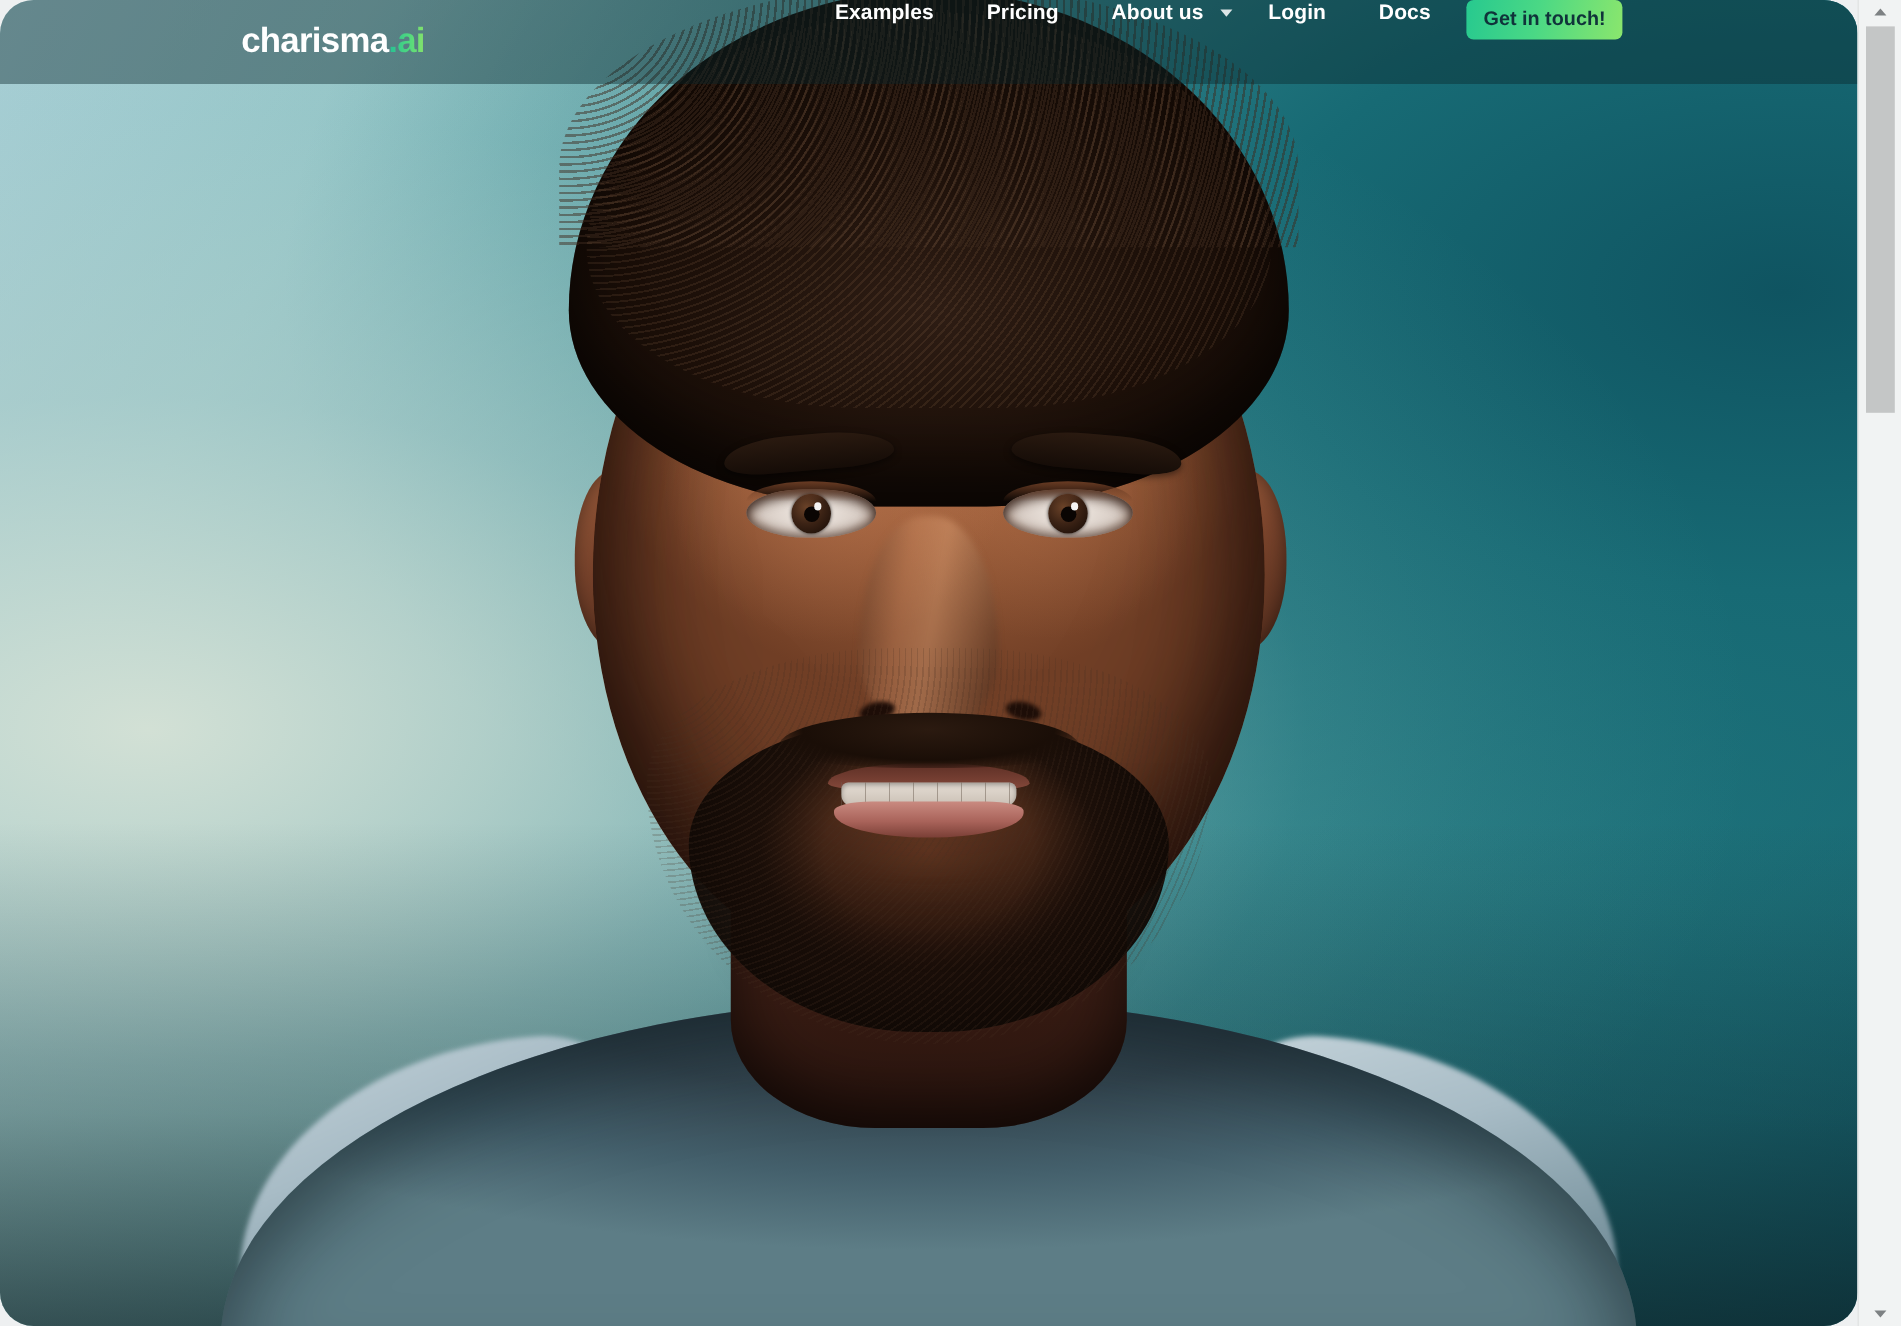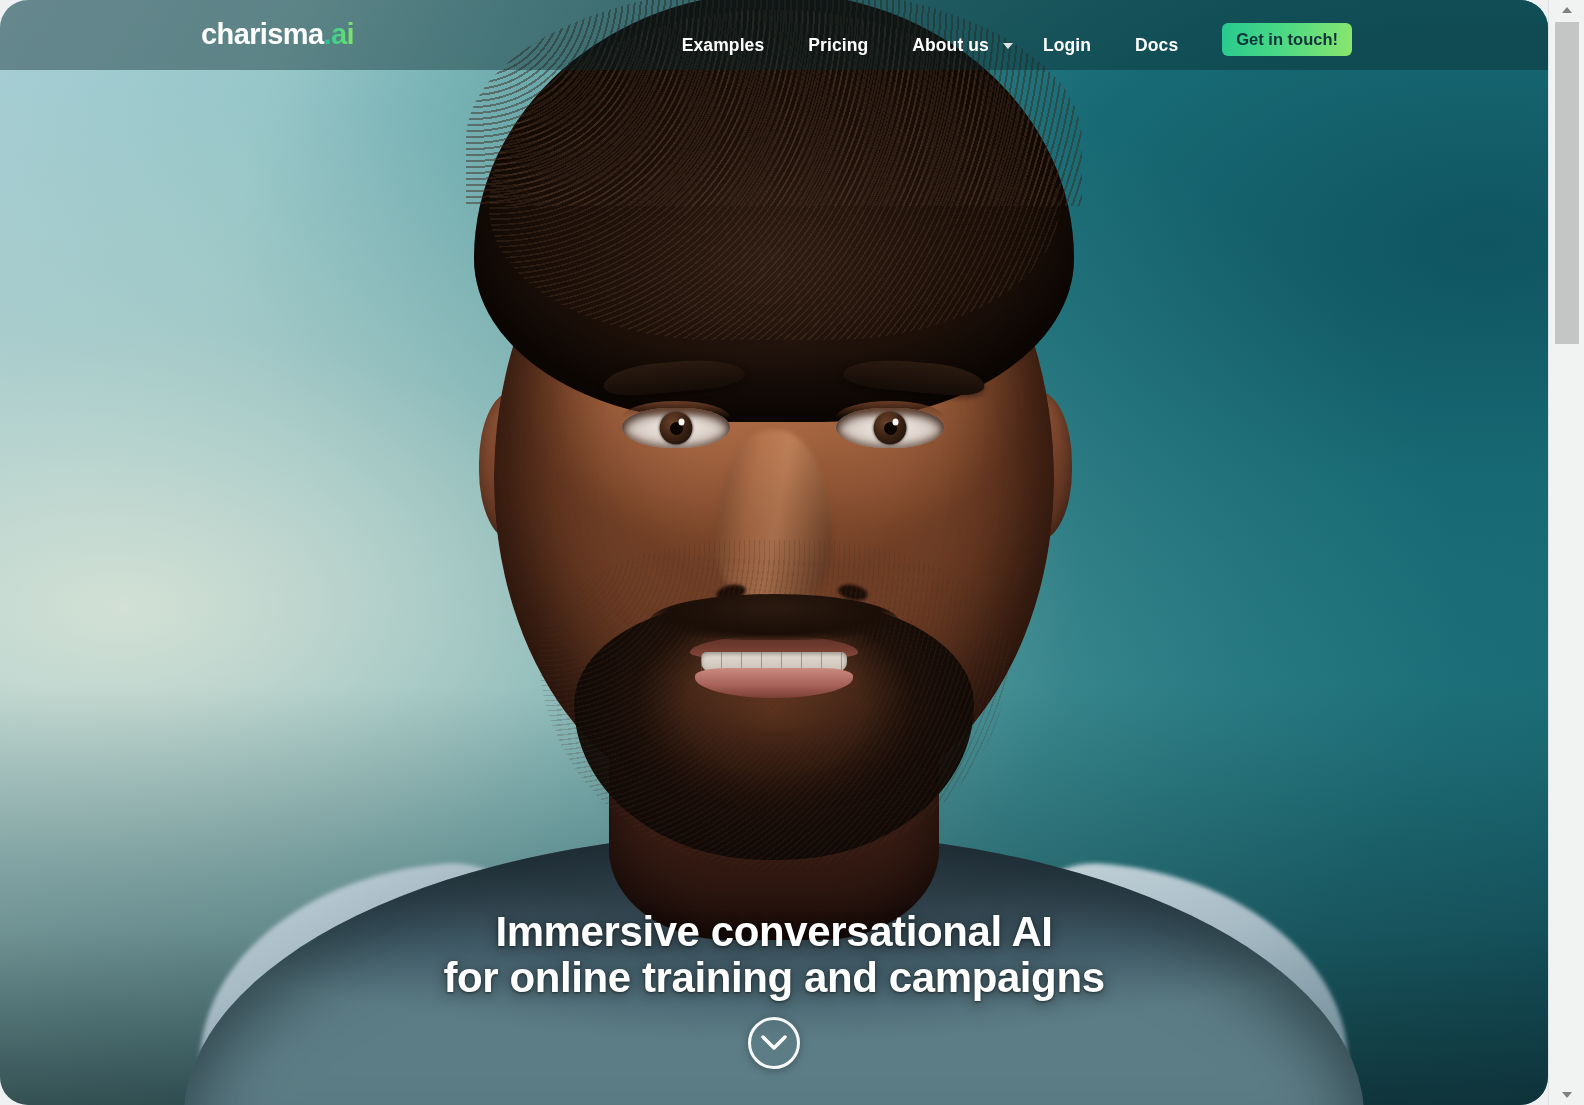--- a/index.html
+++ b/index.html
@@ -205,36 +205,36 @@
     font-size:29px; font-weight:700; letter-spacing:-0.6px;
     line-height:1; white-space:nowrap; cursor:pointer;
   }
   .logo .logo-main { color:#ffffff; }
   .logo .logo-dot {
     background:linear-gradient(90deg,#27c093 0%,#4fd97f 55%,#86e36a 100%);
     -webkit-background-clip:text; background-clip:text; color:transparent;
   }
   .nav {
     position:absolute; right:196px; top:0; height:56px;
-    display:flex; align-items:flex-end; gap:0;
+    display:flex; align-items:flex-start; gap:0;
   }
   .nav-link {
     color:#ffffff; font-size:17.5px; font-weight:600;
     text-decoration:none; white-space:nowrap;
     padding:0 22px; cursor:pointer; letter-spacing:0.1px;
   }
   .nav-item-dropdown { display:flex; align-items:center; gap:4px; cursor:pointer; }
   .caret {
     width:0; height:0; margin-left:-12px; margin-right:8px;
     border-left:5.5px solid transparent;
     border-right:5.5px solid transparent;
     border-top:6px solid rgba(255,255,255,0.85);
   }
   .cta {
-    margin-left:22px;
+    margin-left:8px;
     display:inline-flex; align-items:center; justify-content:center;
     height:33px; padding:0 14px;
     border-radius:6px; border:none;
     background:linear-gradient(100deg,#27c98f 0%,#4ad885 45%,#8ae66d 100%);
     color:#10333a; font-size:16.5px; font-weight:600;
     font-family:"Liberation Sans", sans-serif;
     cursor:pointer; white-space:nowrap;
   }
 
   
@@ -362,31 +362,20 @@
         <span class="caret"></span>
       </div>
 
       <a class="nav-link" href="#">Login</a>
       <a class="nav-link" href="#">Docs</a>
 
       <button class="cta">Get in touch!</button>
     </nav>
   </header>
 
-  <div class="hero-copy">
-    <h1 class="headline">
-      <span class="hl-line">Immersive conversational AI</span>
-      <span class="hl-line">for online training and campaigns</span>
-    </h1>
-    <button class="scroll-btn">
-      <svg width="26" height="16" viewBox="0 0 26 16">
-        <path d="M2 2 L13 13 L24 2" fill="none" stroke="#ffffff" stroke-width="3.4" stroke-linecap="round" stroke-linejoin="round"></path>
-      </svg>
-    </button>
-  </div>
 
 </div>
 
 <div class="scrollbar">
   <div class="sb-track"></div>
   <div class="sb-thumb"></div>
   <div class="sb-btn up">
     <span class="sb-arrow up"></span>
   </div>
   <div class="sb-btn down">

